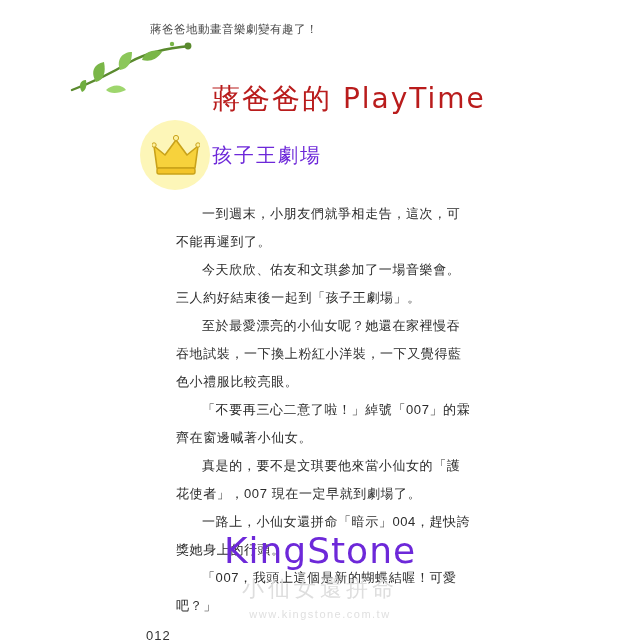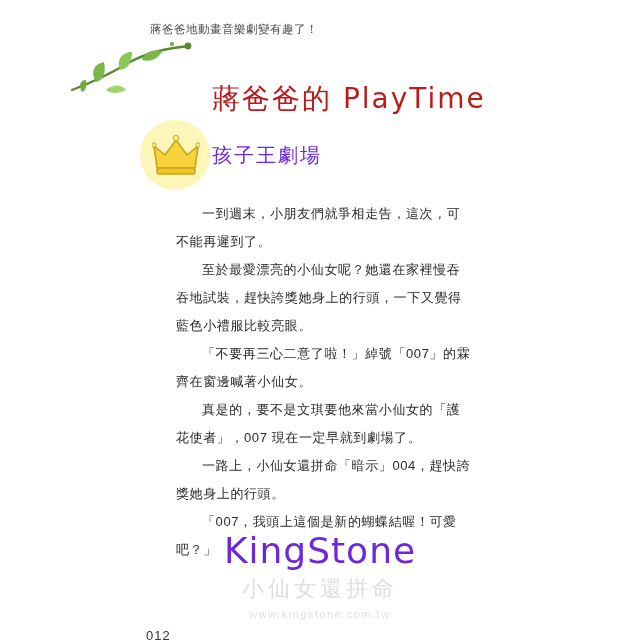--- a/index.html
+++ b/index.html
@@ -172,21 +172,22 @@
       <circle cx="24" cy="4" r="2.6" fill="#fff2a0" stroke="#c9a21a" stroke-width="1"></circle>
       <circle cx="2" cy="11" r="2.2" fill="#fff2a0" stroke="#c9a21a" stroke-width="1"></circle>
       <circle cx="46" cy="11" r="2.2" fill="#fff2a0" stroke="#c9a21a" stroke-width="1"></circle>
     </svg>
   </div>
 
   <div class="section-title">孩子王劇場</div>
 
   <div class="body-text">
     <p class="indent">一到週末，小朋友們就爭相走告，這次，可不能再遲到了。</p>
-    <p class="indent">至於最愛漂亮的小仙女呢？她還在家裡慢吞吞地試裝，趕快誇獎她身上的行頭，一下又覺得藍色小禮服比較亮眼。</p>
+    <p class="indent">今天欣欣、佑友和文琪參加了一場音樂會。三人約好結束後一起到「孩子王劇場」。</p>
+    <p class="indent">至於最愛漂亮的小仙女呢？她還在家裡慢吞吞地試裝，一下換上粉紅小洋裝，一下又覺得藍色小禮服比較亮眼。</p>
     <p class="indent">「不要再三心二意了啦！」綽號「007」的霖齊在窗邊喊著小仙女。</p>
     <p class="indent">真是的，要不是文琪要他來當小仙女的「護花使者」，007 現在一定早就到劇場了。</p>
     <p class="indent">一路上，小仙女還拼命「暗示」004，趕快誇獎她身上的行頭。</p>
     <p class="indent">「007，我頭上這個是新的蝴蝶結喔！可愛吧？」</p>
   </div>
 
   <div class="watermark">
     <div class="wm-main">KingStone</div>
     <div class="wm-sub">小仙女還拼命</div>
     <div class="wm-url">www.kingstone.com.tw</div>

